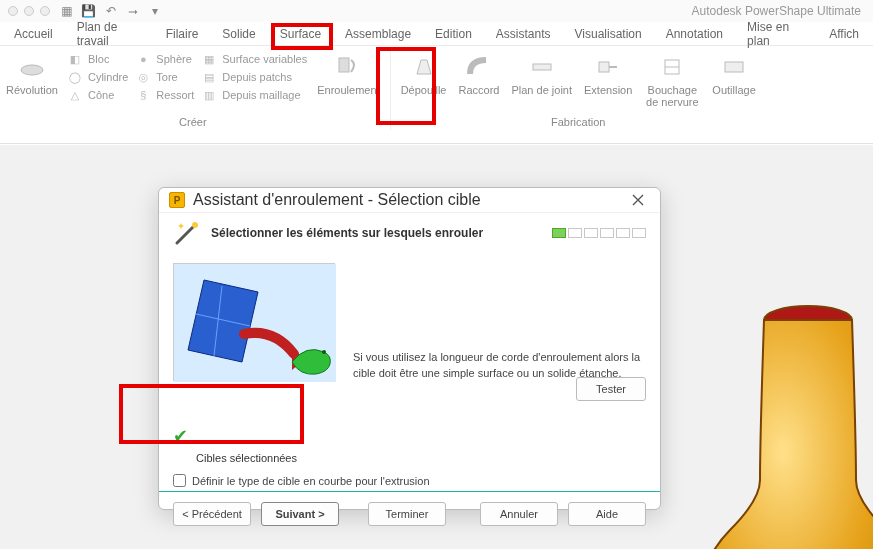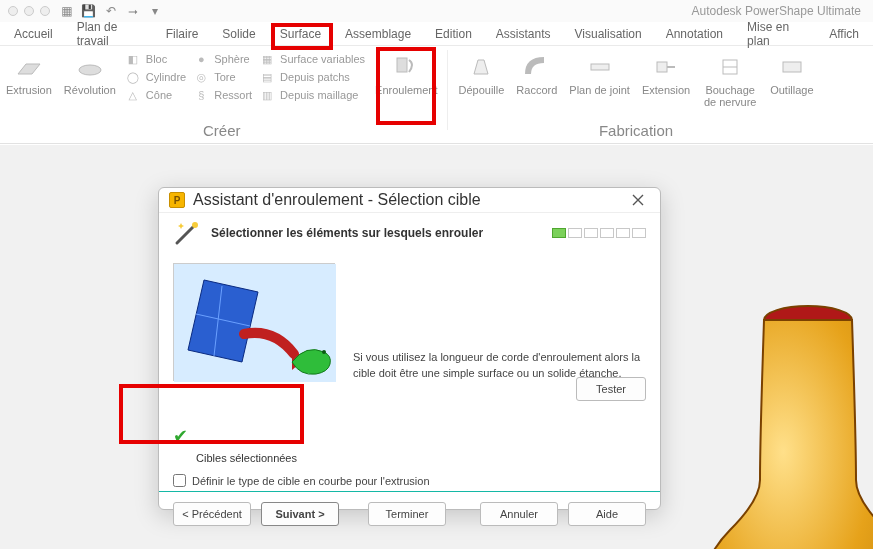--- a/index.html
+++ b/index.html
@@ -33,21 +33,21 @@
   .menubar { display:flex; align-items:center; height:24px; background:#fff; padding:0 2px; border-bottom:1px solid #eaeaea;}
   .menu-item { padding:0 12px; height:24px; display:flex; align-items:center; color:#666; cursor:default; font-size:12px;}
   .ribbon { display:flex; align-items:flex-start; height:98px; background:#fff; border-bottom:1px solid #e2e2e2; }
   .rib-col { display:flex; flex-direction:column; align-items:center; padding:6px 6px 2px; color:#aaa; font-size:11px;}
   .rib-big svg, .rib-big .shape { width:30px; height:30px; }
   .rib-label { margin-top:2px; color:#888; }
   .rib-mini-list { display:flex; flex-direction:column; gap:4px; padding:6px 4px; }
   .rib-mini { display:flex; align-items:center; gap:6px; color:#999; font-size:11px;}
   .mini-icon { width:14px; height:14px; display:flex; align-items:center; justify-content:center; color:#bbb;}
   .rib-sep { width:1px; background:#eee; height:80px; margin:4px 4px 0;}
-  .grp-label { text-align:center; color:#888; font-size:15px; margin-top:auto; padding-bottom:5px;}
+  .grp-label { text-align:center; color:#888; font-size:11px; margin-top:auto; padding-bottom:16px;}
   .ribbon-group { display:flex; flex-direction:column; height:98px; }
   .ribbon-row { display:flex; }
   .viewport {
     position:absolute; top:145px; left:0; right:0; bottom:0;
     background:#f1f1f1;
     overflow:hidden;
   }
   .bottle {
     position:absolute;
     right:-60px;
@@ -142,26 +142,20 @@
     <div class="menu-item">Mise en plan</div>
     <div class="menu-item">Affich</div>
   </div>
 
   <div class="ribbon">
 
     <div class="ribbon-group">
       <div class="ribbon-row">
         <div class="rib-col rib-big">
           <svg viewBox="0 0 30 30">
-              <polygon points="4,22 18,22 26,12 12,12" fill="#ddd" stroke="#bbb"></polygon>
-            </svg>
-          <div class="rib-label">Extrusion</div>
-        </div>
-        <div class="rib-col rib-big">
-          <svg viewBox="0 0 30 30">
               <ellipse cx="15" cy="18" rx="11" ry="5" fill="#ddd" stroke="#bbb"></ellipse>
             </svg>
           <div class="rib-label">Révolution</div>
         </div>
         <div class="rib-mini-list">
           <div class="rib-mini">
               <span class="mini-icon">◧</span>
               <span>Bloc</span>
             </div>
           <div class="rib-mini">

